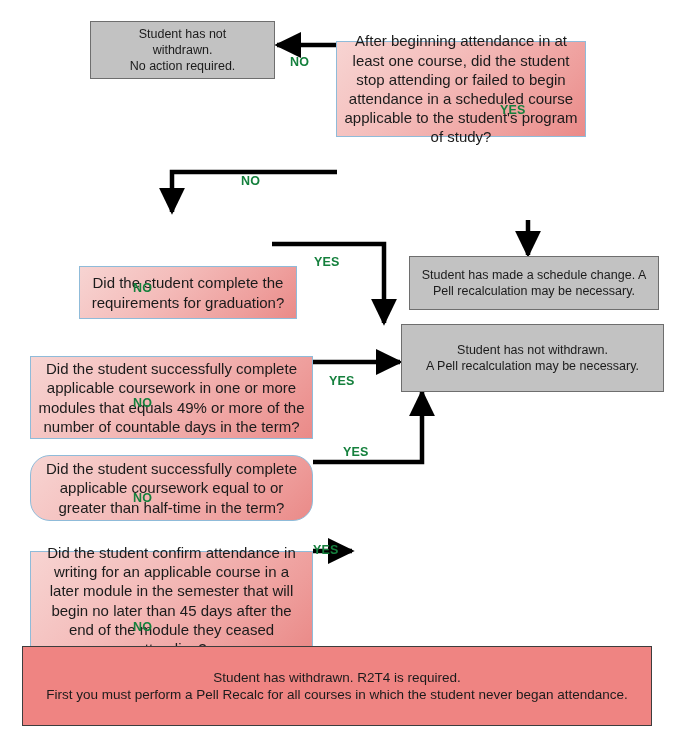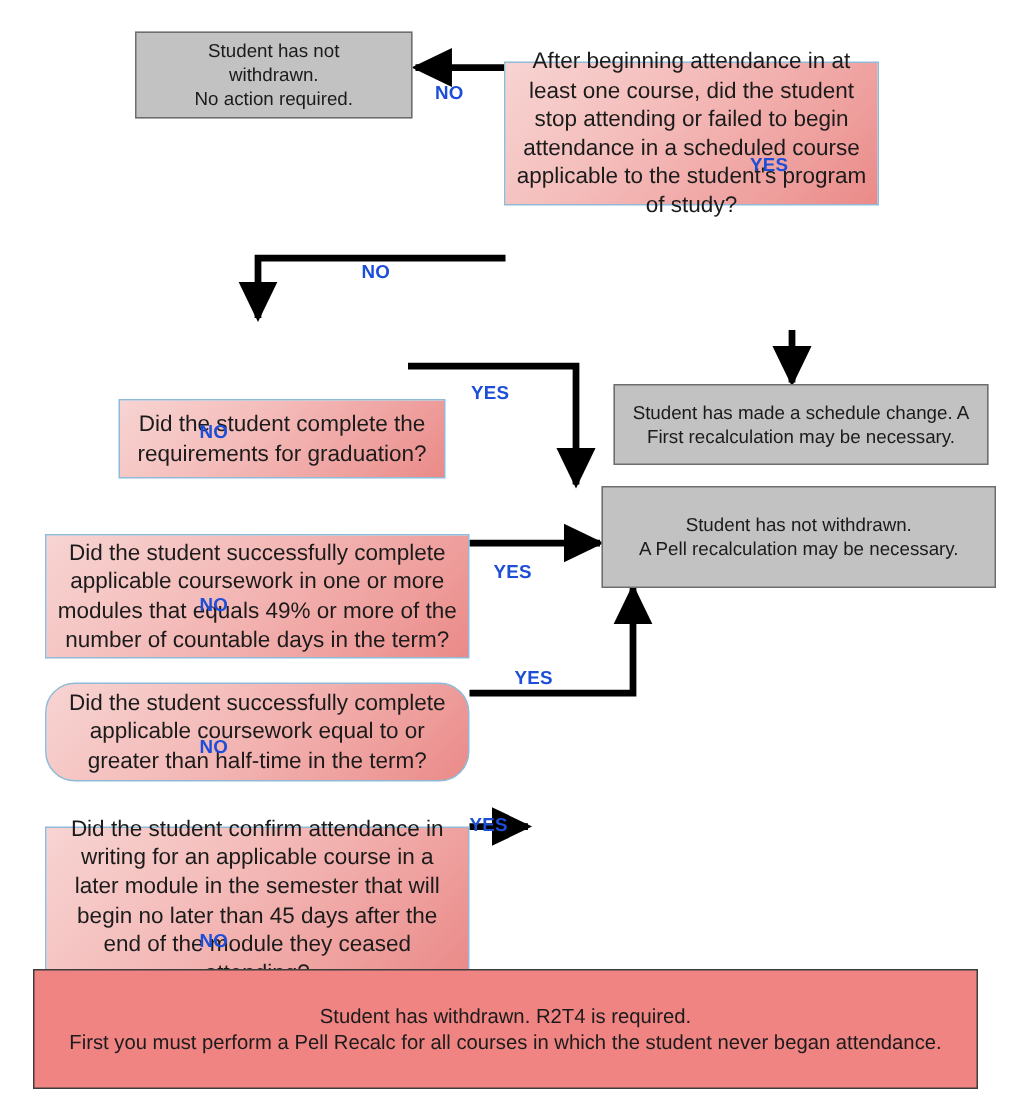--- a/index.html
+++ b/index.html
@@ -48,21 +48,21 @@
   .terminal-red {
     background: #ef8482;
     border: 1px solid #3d3d3d;
     font-size: 13.5px;
     padding: 6px 20px;
   }
   .edge-label {
     position: absolute;
     font-size: 12.5px;
     font-weight: bold;
-    color: #1d4ed8;
+    color: #15803d;
     letter-spacing: 0.2px;
     z-index: 4;
   }
   svg.connectors {
     position: absolute;
     left: 0; top: 0;
     width: 677px;
     height: 745px;
     z-index: 2;
     overflow: visible;
@@ -105,21 +105,21 @@
     <path d="M172,614 L172,645" stroke="#000" stroke-width="4.5" fill="none" marker-end="url(#arrow)"></path>
   </svg>
 
   <div class="node decision" style="left:336px; top:5px; width:250px; height:96px;">After beginning attendance in at least one course, did the student stop attending or failed to begin attendance in a scheduled course applicable to the student's program of study?</div>
 
   <div class="node terminal-gray" style="left:90px; top:21px; width:185px; height:58px;">Student has not
 withdrawn.
 No action required.</div>
 
 
-  <div class="node terminal-gray" style="left:409px; top:256px; width:250px; height:54px;">Student has made a schedule change. A First recalculation may be necessary.</div>
+  <div class="node terminal-gray" style="left:409px; top:256px; width:250px; height:54px;">Student has made a schedule change. A Pell recalculation may be necessary.</div>
 
   <div class="node decision" style="left:79px; top:230px; width:218px; height:53px;">Did the student complete the requirements for graduation?</div>
 
   <div class="node terminal-gray" style="left:401px; top:324px; width:263px; height:68px;">Student has not withdrawn.
 A Pell recalculation may be necessary.</div>
 
   <div class="node decision" style="left:30px; top:320px; width:283px; height:83px;">Did the student successfully complete applicable coursework in one or more modules that equals 49% or more of the number of countable days in the term?</div>
 
   <div class="node decision" style="left:30px; top:419px; width:283px; height:66px;border-radius:20px;">Did the student successfully complete applicable coursework equal to or greater than half-time in the term?</div>
 

